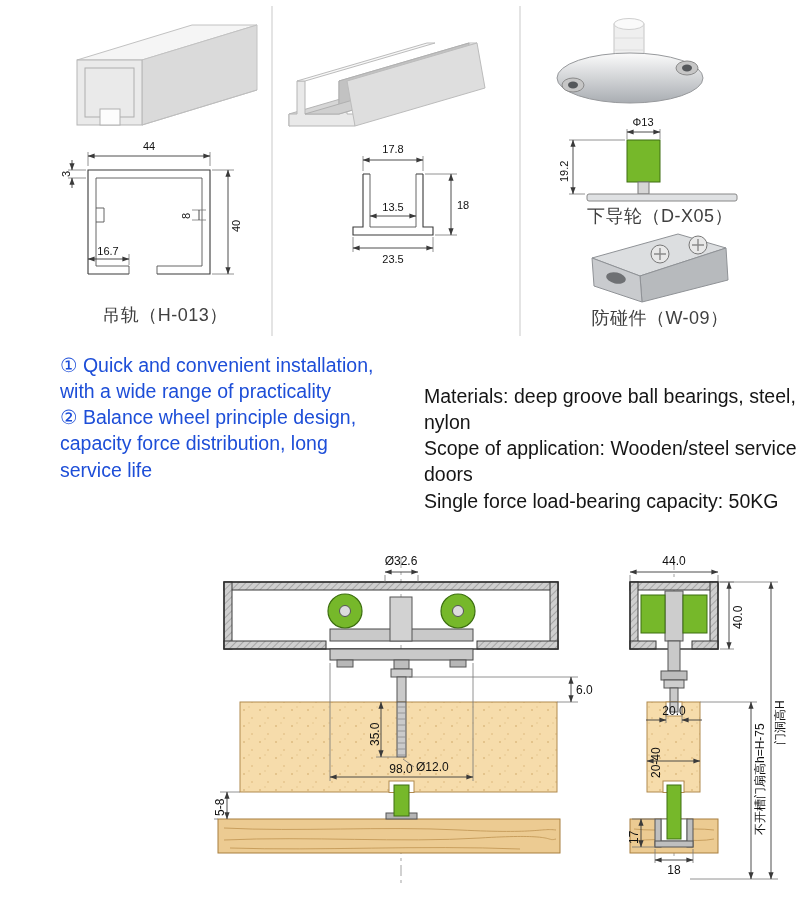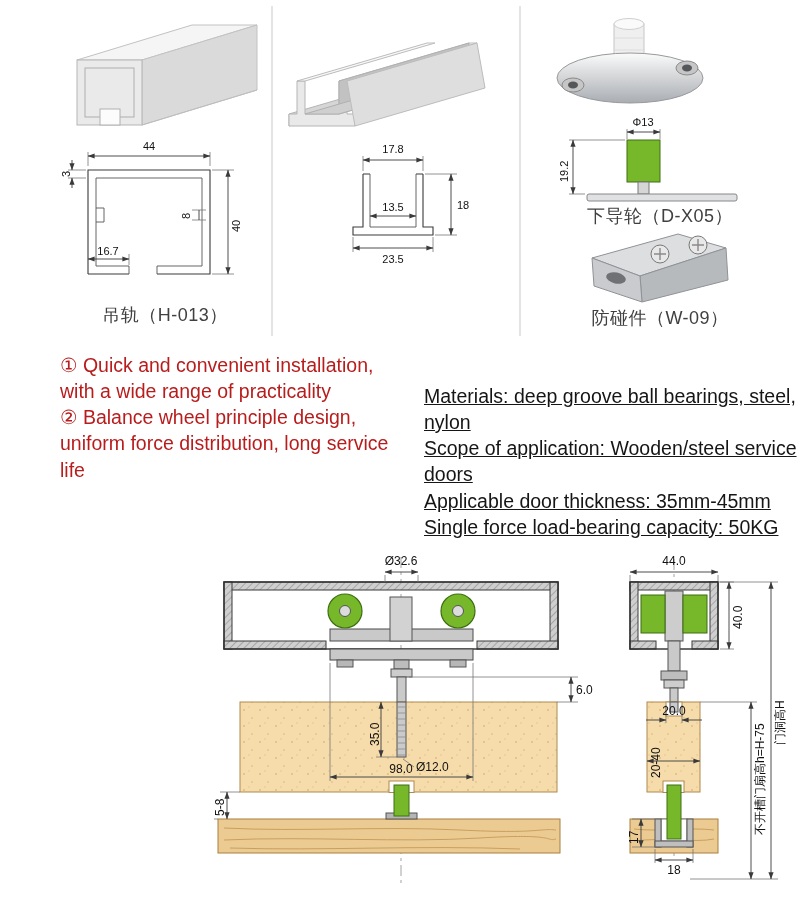--- a/index.html
+++ b/index.html
@@ -2,22 +2,22 @@
 <html><head>
 <meta charset="utf-8">
 <style>
   * { margin:0; padding:0; box-sizing:border-box; }
   html,body { background:#fff; }
   body { font-family:"Liberation Sans", sans-serif; }
   .page { position:relative; width:800px; height:898px; background:#ffffff; overflow:hidden; }
   .abs { position:absolute; }
   .divider { position:absolute; top:6px; height:330px; width:2px; background:#e4e4e4; }
   .plabel { position:absolute; font-size:18px; color:#404040; text-align:center; font-weight:400; letter-spacing:.5px; }
-  .features { position:absolute; left:60px; top:352px; width:332px; font-size:19.5px; line-height:1.34; color:#b91c1c; }
-  .specs { position:absolute; left:424px; top:383px; width:374px; font-size:19.5px; line-height:1.34; color:#151515;text-decoration:underline; }
+  .features { position:absolute; left:60px; top:352px; width:332px; font-size:19.5px; line-height:1.34; color:#1d4ed8; }
+  .specs { position:absolute; left:424px; top:383px; width:374px; font-size:19.5px; line-height:1.34; color:#151515; }
   svg { display:block; }
   svg text { font-family:"Liberation Sans", sans-serif; }
   .dtxt { font-size:11px; fill:#111; }
   .atxt { font-size:12px; fill:#111; }
   .edge { stroke:#3a3a3a; stroke-width:1.1; fill:none; }
   .thin { stroke:#555; stroke-width:0.9; fill:none; }
   .dim  { stroke:#3a3a3a; stroke-width:0.9; fill:none; }
   .ext  { stroke:#777; stroke-width:0.8; fill:none; }
   .cline{ stroke:#999; stroke-width:0.9; stroke-dasharray:11 4 3 4; fill:none; }
   .grain{ stroke:#c49a58; stroke-width:0.9; fill:none; }
@@ -182,27 +182,26 @@
       <path d="M114,28 H126 M120,22 V34" stroke="#8a8a8a" stroke-width="1.4" fill="none"></path>
       <circle cx="158" cy="19" r="9" fill="#e8e8e8" stroke="#777"></circle>
       <path d="M152,19 H164 M158,13 V25" stroke="#8a8a8a" stroke-width="1.4" fill="none"></path>
     </g>
   </svg>
 
   <div class="plabel" style="left:540px;top:306px;width:240px">防碰件（W-09）</div>
 
   <div class="features">
     <div>① Quick and convenient installation, with a wide range of practicality</div>
-    <div>② Balance wheel principle design, uniform force distribution, long service life</div>
+    <div>② Balance wheel principle design, capacity force distribution, long service life</div>
   </div>
 
   <div class="specs">
     <div>Materials: deep groove ball bearings, steel, nylon</div>
     <div>Scope of application: Wooden/steel service doors</div>
-    <div>Applicable door thickness: 35mm-45mm</div>
     <div>Single force load-bearing capacity: 50KG</div>
   </div>
 
   <svg class="abs" style="left:0;top:545px" width="800" height="353">
     <defs>
       <marker id="mD" viewBox="0 0 10 8" refX="9.2" refY="4" markerWidth="8.5" markerHeight="7" orient="auto-start-reverse">
         <path d="M0.5,0.6 L9.5,4 L0.5,7.4 Z" fill="#3a3a3a"></path>
       </marker>
       <pattern id="hatchD" width="5" height="5" patternUnits="userSpaceOnUse" patternTransform="rotate(45)">
         <rect width="5" height="5" fill="#cfcfcf"></rect>

